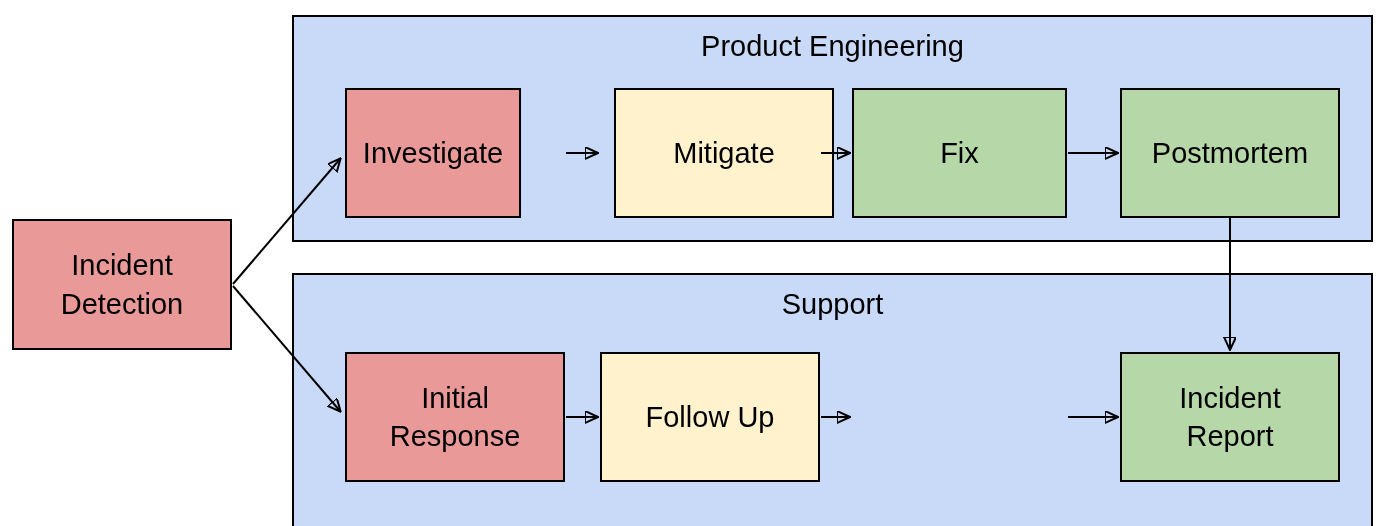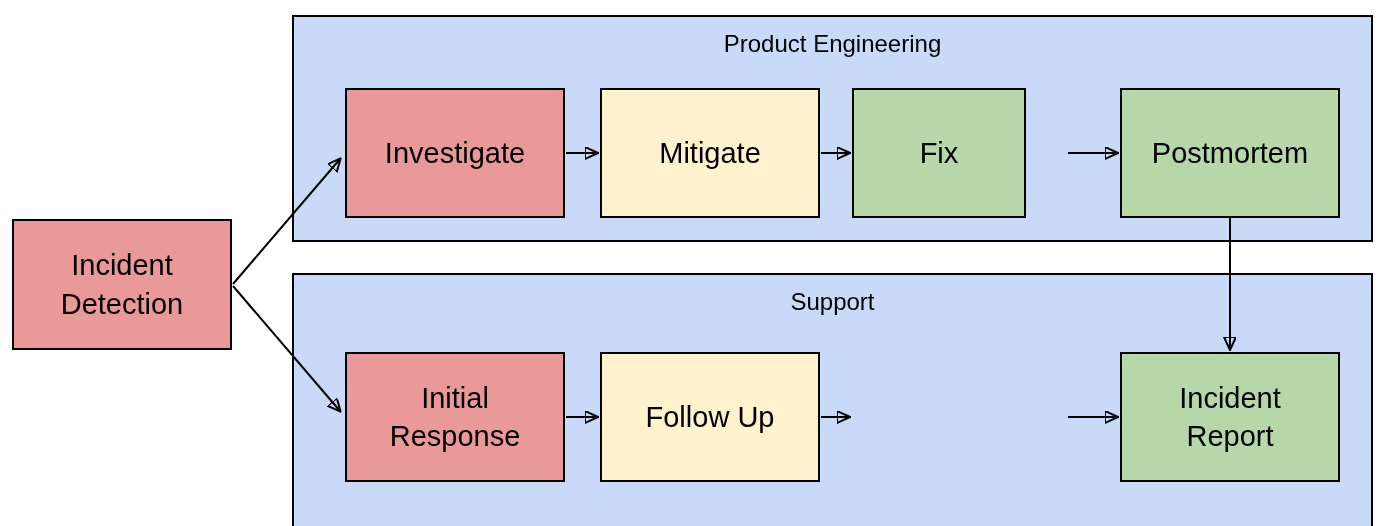--- a/index.html
+++ b/index.html
@@ -6,32 +6,32 @@
   .canvas {
     position:relative; width:1386px; height:526px; background:#ffffff;
     font-family:"Liberation Sans", sans-serif; color:#000; overflow:hidden;
   }
   .lane {
     position:absolute; background:#c9daf8; border:2px solid #000; box-sizing:border-box;
   }
   .lane-pe  { left:292px; top:15px;  width:1081px; height:227px; }
   .lane-sup { left:292px; top:273px; width:1081px; height:286px; }
   .lane-title {
-    text-align:center; font-size:24px; padding-top:13px; line-height:1.15;
+    text-align:center; font-size:29px; padding-top:13px; line-height:1.15;
   }
   .node {
     position:absolute; border:2px solid #000; box-sizing:border-box;
     display:flex; align-items:center; justify-content:center;
     text-align:center; font-size:29px; line-height:1.32; white-space:pre-line;
     z-index:2;
   }
   .n-det  { left:12px;   top:219px; width:220px; height:131px; }
-  .n-inv  { left:345px;  top:88px;  width:220px; height:130px; }
+  .n-inv  { left:345px;  top:88px;  width:176px; height:130px; }
   .n-mit  { left:600px;  top:88px;  width:220px; height:130px; }
-  .n-fix  { left:852px;  top:88px;  width:174px; height:130px; }
+  .n-fix  { left:852px;  top:88px;  width:215px; height:130px; }
   .n-post { left:1120px; top:88px;  width:220px; height:130px; }
   .n-ires { left:345px;  top:352px; width:220px; height:130px; }
   .n-fup  { left:600px;  top:352px; width:220px; height:130px; }
   .n-cls  { left:852px;  top:352px; width:215px; height:130px; }
   .n-rep  { left:1120px; top:352px; width:220px; height:130px; }
   .arrows {
     position:absolute; left:0; top:0; width:1386px; height:526px;
     z-index:5; pointer-events:none;
   }
   .arrows path, .arrows line { stroke:#000; stroke-width:2; fill:none; }
@@ -46,21 +46,21 @@
   </div>
 
   <div class="lane lane-sup" style="background-color: rgb(201, 218, 248);">
     <div class="lane-title">Support</div>
   </div>
 
   <div class="node n-det" style="background-color: rgb(234, 153, 153);">Incident
 Detection</div>
 
   <div class="node n-inv" style="background-color: rgb(234, 153, 153);">Investigate</div>
-  <div class="node n-mit" style="background-color: rgb(255, 242, 204);">Mitigate</div>
+  <div class="node n-mit" style="background-color: rgb(255, 242, 204); margin-left: 14px;">Mitigate</div>
   <div class="node n-fix" style="background-color: rgb(182, 215, 168);">Fix</div>
   <div class="node n-post" style="background-color: rgb(182, 215, 168); text-align: right;">Postmortem</div>
 
   <div class="node n-fup" style="background-color: rgb(255, 242, 204);">Follow Up</div>
   <div class="node n-ires" style="background-color: rgb(234, 153, 153);">Initial
 Response</div>
   <div class="node n-rep" style="background-color: rgb(182, 215, 168);">Incident
 Report</div>
 
   <svg class="arrows" viewBox="0 0 1386 526" xmlns="http://www.w3.org/2000/svg">

